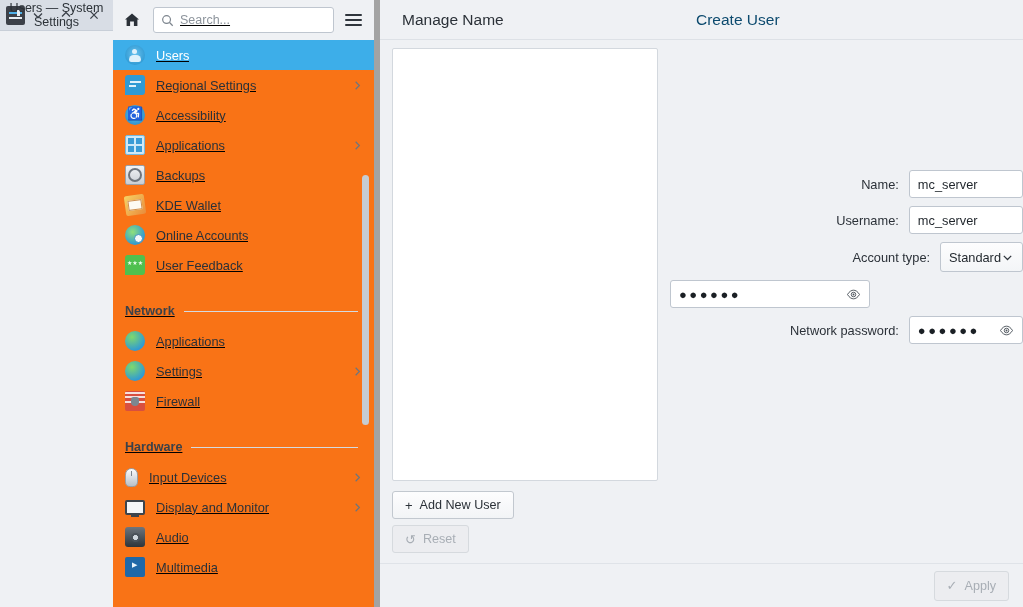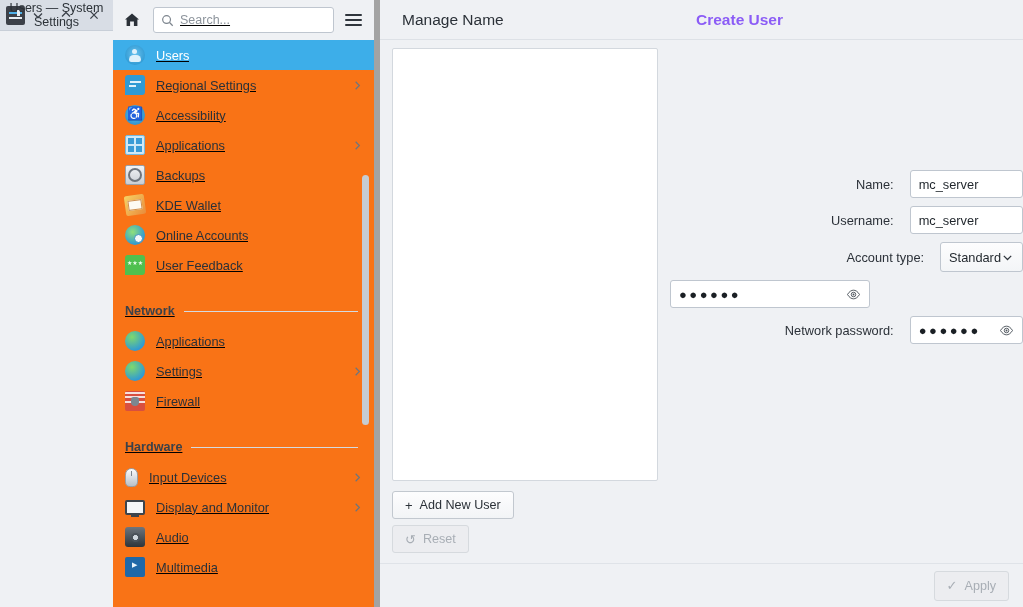--- a/index.html
+++ b/index.html
@@ -178,21 +178,21 @@
 
   
   .main { flex: 1; display: flex; flex-direction: column; min-width: 0; }
   .main-header {
     height: 40px; min-height: 40px;
     background: #eff1f4;
     display: flex; align-items: center;
     border-bottom: 1px solid #dde1e6;
   }
   .hdr-left  { width: 290px; padding-left: 22px; font-size: 15.5px; color: #2b3138; }
-  .hdr-right { flex: 1; padding-left: 26px; font-size: 15.5px; color: #8b5cf6; font-weight: bold; }
+  .hdr-right { flex: 1; padding-left: 26px; font-size: 15.5px; color: #0c4a6e; }
 
   .main-body { flex: 1; display: flex; min-height: 0; }
 
   
   .users-col {
     width: 290px; min-width: 290px;
     display: flex; flex-direction: column;
     padding: 8px 12px 0 12px;
   }
   .user-list {
@@ -216,21 +216,21 @@
   .reset-row { padding: 0 0 10px 0; }
 
   
   .form-col { flex: 1; position: relative; padding-top: 8px; }
   .form-grid {
     position: absolute; left: 0; right: 0; top: 130px;
     display: flex; flex-direction: column; gap: 8px;
   }
   .frow { display: flex; align-items: center; justify-content: flex-start; }
   .flabel {
-    width: 443px; text-align: right; padding-right: 16px;
+    width: 443px; text-align: right; padding-right: 10px;
     font-size: 12.8px; color: #2b3138;
   }
   .finput {
     width: 200px; height: 28px;
     background: #ffffff; border: 1px solid #bfc6cf; border-radius: 3px;
     display: flex; align-items: center;
     padding: 0 8px; font-size: 12.8px; color: #1f252b;
     cursor: text;
   }
   .finput.pw { justify-content: space-between; }

